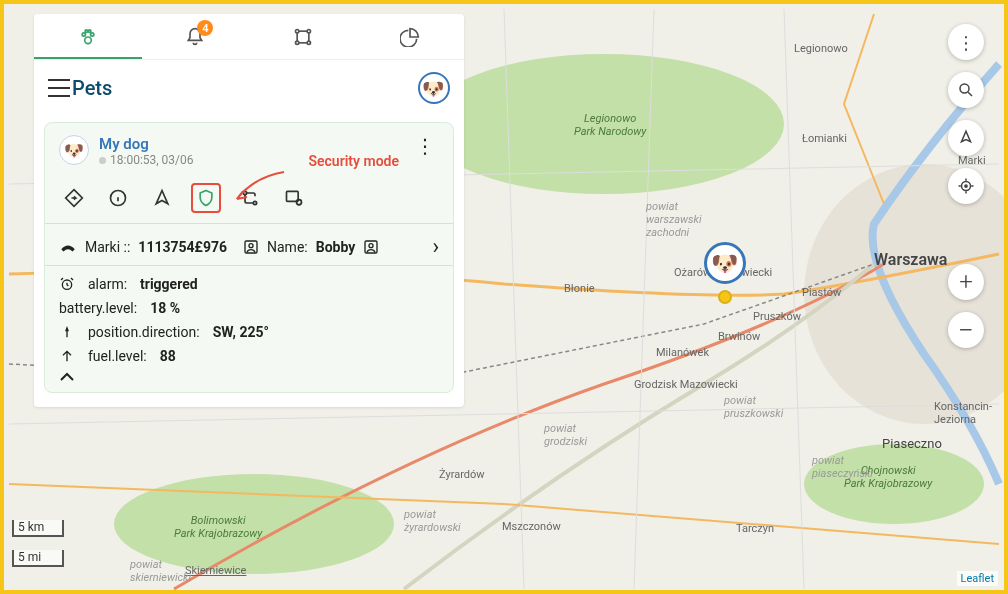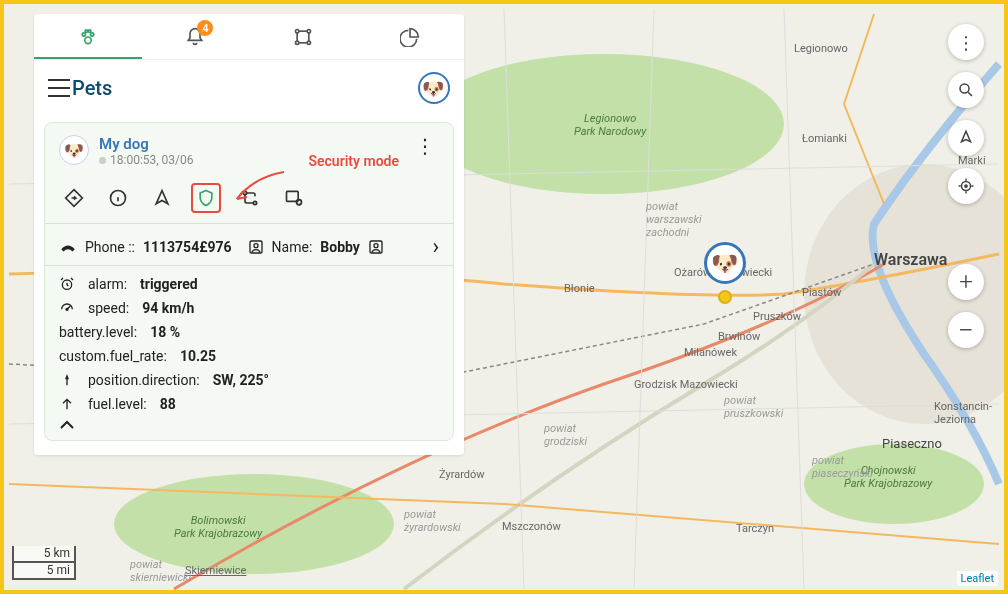--- a/index.html
+++ b/index.html
@@ -35,21 +35,21 @@
   .chev-right { margin-left: auto; font-size: 22px; color: #222; cursor: pointer; }
   .stat { display: flex; align-items: center; gap: 13px; font-size: 14px; color: #222; margin: 8px 0; }
   .collapse { text-align: center; margin-top: 6px; cursor: pointer; color: #222; }
   .map-controls { position: absolute; right: 20px; top: 20px; display: flex; flex-direction: column; gap: 12px; }
   .mc-btn { width: 36px; height: 36px; border-radius: 50%; background: #fff; box-shadow: 0 1px 4px rgba(0,0,0,0.25); display: flex; align-items: center; justify-content: center; cursor: pointer; font-size: 18px; color: #444; }
   .zoom-group { position: absolute; right: 20px; top: 260px; display: flex; flex-direction: column; gap: 12px; }
   .marker { position: absolute; left: 700px; top: 238px; display: flex; flex-direction: column; align-items: center; }
   .marker-dog { width: 42px; height: 42px; border-radius: 50%; background: #fff; border: 3px solid #3776b8; display: flex; align-items: center; justify-content: center; font-size: 22px; }
   .marker-dot { width: 14px; height: 14px; border-radius: 50%; background: #f5c518; margin-top: 6px; border: 2px solid rgba(0,0,0,0.1); }
   .scale { position: absolute; left: 8px; bottom: 10px; font-size: 12px; color: #333; }
-  .scale div { border: 2px solid #555; border-top: none; padding: 0 4px 1px; margin-bottom: 0; background: rgba(255,255,255,0.6); width: 64px; text-align: right; }
+  .scale div { border: 2px solid #555; border-top: none; padding: 0 4px 1px; margin-bottom: 13px; background: rgba(255,255,255,0.6); width: 52px; }
   .leaflet { position: absolute; right: 6px; bottom: 4px; font-size: 11px; color: #0078a8; background: rgba(255,255,255,0.7); padding: 1px 4px; }
   .map-label { position: absolute; font-size: 11px; color: #666; pointer-events: none; }
   .map-label.city { font-size: 13px; color: #444; margin-top: 8px; }
   .map-label.green { color: #4a7a3c; font-style: italic; }
   svg { display: block; }
 </style>
 </head>
 <body>
 
 <div class="frame">
@@ -79,21 +79,21 @@
           <path d="M 5 180 L 995 160"></path>
         <path d="M 5 420 L 995 400"></path>
       </g>
     </svg>
 
     <div class="map-label city" style="left:870px;top:238px;font-size:16px;font-weight:600;">Warszawa</div>
     <div class="map-label city" style="left:878px;top:424px;">Piaseczno</div>
     <div class="map-label" style="left:740px;top:306px;padding-left:9px;">Pruszków</div>
     <div class="map-label" style="left:798px;top:282px;text-align:right;">Piastów</div>
     <div class="map-label" style="left:682px;top:326px;padding-left:32px;">Brwinów</div>
-    <div class="map-label" style="left:680px;top:342px;">Milanówek</div>
+    <div class="map-label" style="left:652px;top:342px;">Milanówek</div>
     <div class="map-label" style="left:560px;top:278px;">Błonie</div>
     <div class="map-label" style="left:670px;top:262px;">Ożarów-Mazowiecki</div>
     <div class="map-label" style="left:630px;top:374px;">Grodzisk Mazowiecki</div>
     <div class="map-label" style="left:798px;top:128px;">Łomianki</div>
     <div class="map-label" style="left:790px;top:38px;">Legionowo</div>
     <div class="map-label" style="left:954px;top:150px;">Marki</div>
     <div class="map-label" style="left:732px;top:518px;">Tarczyn</div>
     <div class="map-label" style="left:498px;top:516px;">Mszczonów</div>
     <div class="map-label" style="left:181px;top:560px;text-decoration:underline;">Skierniewice</div>
     <div class="map-label" style="left:435px;top:464px;">Żyrardów</div>
@@ -232,21 +232,21 @@
       </div>
 
       <div class="divider"></div>
 
       <div class="info-row">
         <span>
           <svg width="18" height="14" viewBox="0 0 24 18" fill="currentColor">
               <path d="M3 12 Q 12 2 21 12 L 18 15 Q 15 12 12 12 Q 9 12 6 15 Z"></path>
             </svg>
         </span>
-        <span>Phone ::</span>
+        <span>Marki ::</span>
         <b>1113754£976</b>
         <span style="margin-left:8px;">
           <svg width="16" height="16" viewBox="0 0 24 24" fill="none" stroke="currentColor" stroke-width="2">
               <rect x="3" y="3" width="18" height="18" rx="2"></rect>
               <circle cx="12" cy="10" r="3"></circle>
               <path d="M6 20c1-3 4-4 6-4s5 1 6 4"></path>
             </svg>
         </span>
         <span>Name:</span>
         <b>Bobby</b>
@@ -266,37 +266,22 @@
         <span>
           <svg width="16" height="16" viewBox="0 0 24 24" fill="none" stroke="currentColor" stroke-width="2">
               <circle cx="12" cy="13" r="7"></circle>
               <path d="M12 10v3l2 2M6 3L3 6m15-3l3 3"></path>
             </svg>
         </span>
         <span>alarm:</span>
         <b>triggered</b>
       </div>
       <div class="stat">
-        <span>
-          <svg width="16" height="16" viewBox="0 0 24 24" fill="none" stroke="currentColor" stroke-width="2">
-              <path d="M4 14a8 8 0 0116 0"></path>
-              <path d="M12 14l5-5"></path>
-              <circle cx="12" cy="14" r="1.5" fill="currentColor"></circle>
-            </svg>
-        </span>
-        <span>speed:</span>
-        <b>94 km/h</b>
-      </div>
-      <div class="stat">
         <span>battery.level:</span>
         <b>18 %</b>
-      </div>
-      <div class="stat">
-        <span>custom.fuel_rate:</span>
-        <b>10.25</b>
       </div>
       <div class="stat">
         <span>
           <svg width="16" height="16" viewBox="0 0 24 24" fill="currentColor">
               <path d="M12 3l3 8h-6zM11 11h2v9h-2z"></path>
             </svg>
         </span>
         <span>position.direction:</span>
         <b>SW, 225°</b>
       </div>

